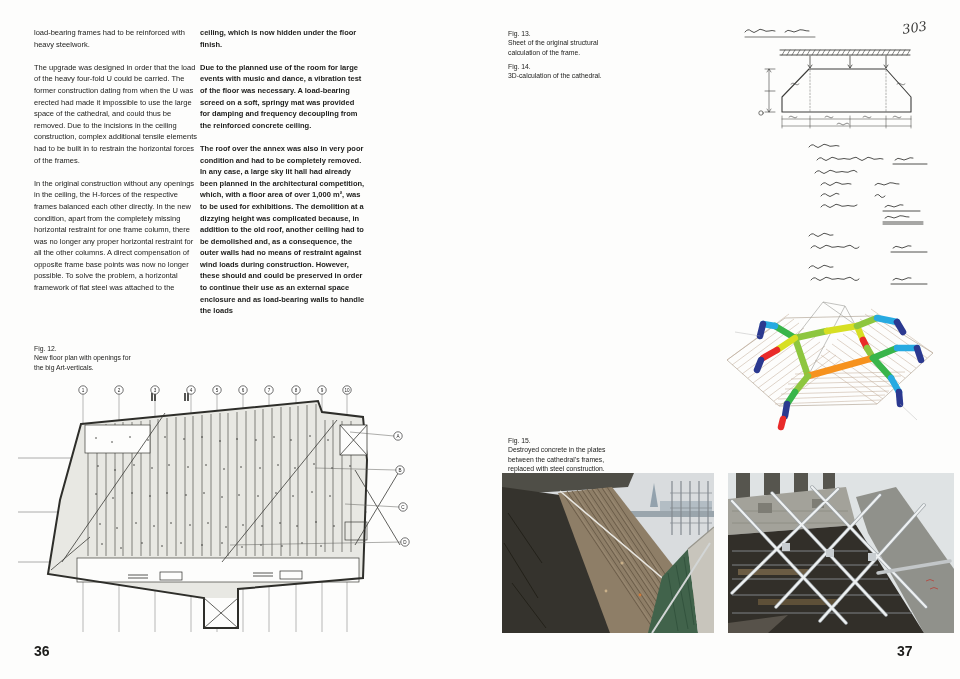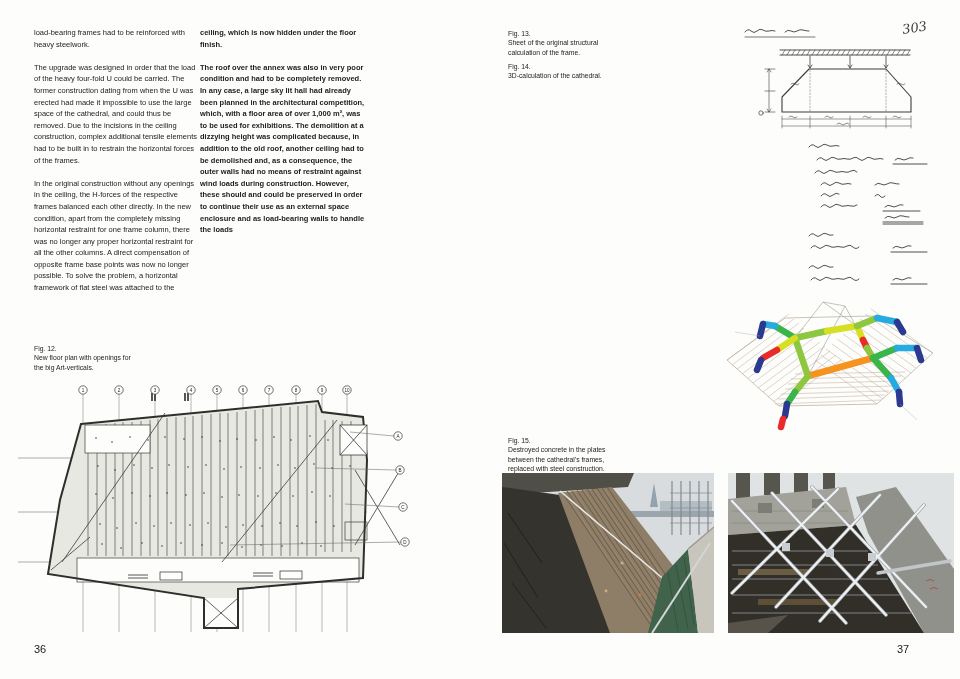--- a/index.html
+++ b/index.html
@@ -4,35 +4,36 @@
 <style>
   html,body{margin:0;padding:0;background:#e9e9e9;}
   .spread{
     position:relative;width:960px;height:679px;margin:0 auto;
     background:#fdfdfc;overflow:hidden;
     font-family:"Liberation Sans", sans-serif;color:#1c1c1a;padding-left:11px;
   }
   .col{position:absolute;top:27px;width:165px;font-size:7.5px;line-height:11.6px;letter-spacing:0;}
   .col p{margin:0 0 11.6px 0;}
   .caption{position:absolute;font-size:6.8px;line-height:9.4px;color:#1c1c1a;}
-  .pageno{position:absolute;font-size:11px;font-weight:normal;}
+  .pageno{position:absolute;font-size:14px;font-weight:bold;}
   svg{position:absolute;display:block;}
 </style>
 </head>
 <body>
 
 <div class="spread">
 
   <div class="col" style="left:34px;">
     <p>load-bearing frames had to be reinforced with heavy steelwork.</p>
     <p>The upgrade was designed in order that the load of the heavy four-fold U could be carried. The former construction dating from when the U was erected had made it impossible to use the large space of the cathedral, and could thus be removed. Due to the incisions in the ceiling construction, complex additional tensile elements had to be built in to restrain the horizontal forces of the frames.</p>
     <p>In the original construction without any openings in the ceiling, the H-forces of the respective frames balanced each other directly. In the new condition, apart from the completely missing horizontal restraint for one frame column, there was no longer any proper horizontal restraint for all the other columns. A direct compensation of opposite frame base points was now no longer possible. To solve the problem, a horizontal framework of flat steel was attached to the</p>
   </div>
   <div class="col" style="left:200px;font-weight:bold;">
     <p>ceiling, which is now hidden under the floor finish.</p>
+    <p>Due to the planned use of the room for large events with music and dance, a vibration test of the floor was necessary. A load-bearing screed on a soft, springy mat was provided for damping and frequency decoupling from the reinforced concrete ceiling.</p>
     <p>The roof over the annex was also in very poor condition and had to be completely removed. In any case, a large sky lit hall had already been planned in the architectural competition, which, with a floor area of over 1,000 m², was to be used for exhibitions. The demolition at a dizzying height was complicated because, in addition to the old roof, another ceiling had to be demolished and, as a consequence, the outer walls had no means of restraint against wind loads during construction. However, these should and could be preserved in order to continue their use as an external space enclosure and as load-bearing walls to handle the loads</p>
   </div>
 
   <div class="caption" style="left:34px;top:344px;">
     <div>Fig. 12.</div>
     <div>New floor plan with openings for</div>
     <div>the big Art-verticals.</div>
   </div>
 
   <svg style="left:15px;top:382px;" width="405" height="268" viewBox="0 0 405 268">

